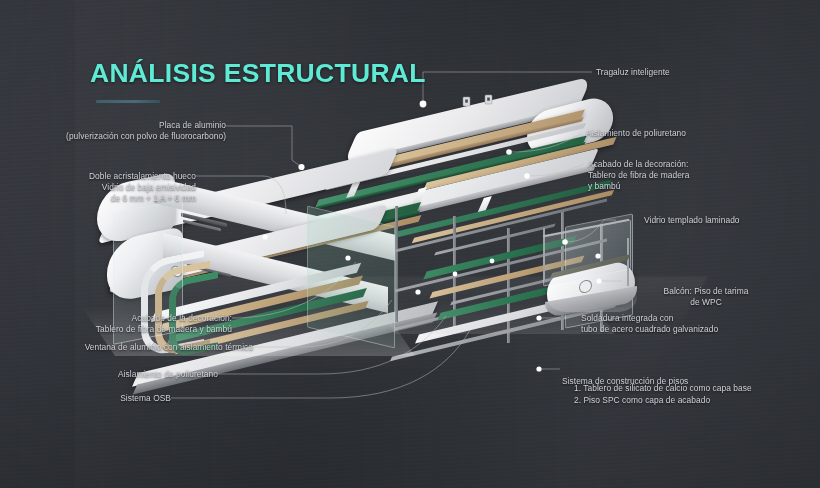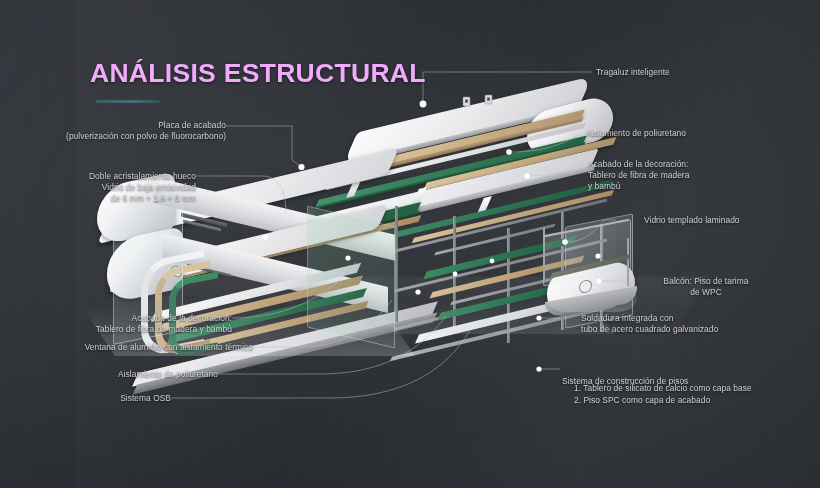--- a/index.html
+++ b/index.html
@@ -32,21 +32,21 @@
      background:radial-gradient(125% 110% at 48% 42%,
         rgba(255,255,255,0.05) 0%,
         rgba(255,255,255,0.0) 45%,
         rgba(0,0,0,0.28) 100%);}
   
   .bg-panel{position:absolute;left:75px;top:0;right:0;bottom:0;
      background:linear-gradient(100deg,rgba(255,255,255,0.016),rgba(255,255,255,0.0) 62%);}
 
   
   #title{position:absolute;left:90px;top:58px;
-     color:#f0abfc;font-size:26.5px;font-weight:bold;letter-spacing:.3px;
+     color:#5eead4;font-size:26.5px;font-weight:bold;letter-spacing:.3px;
      white-space:nowrap;
      text-shadow:0 1px 3px rgba(0,0,0,.55);}
   #title-rule{position:absolute;left:96px;top:100px;width:64px;height:2.5px;
      background:linear-gradient(90deg,#3f5f6b,#4a6e7a 60%,#35525d);
      border-radius:1px;opacity:.95;}
 
   
   .lbl{position:absolute;color:#cfd2d6;font-size:8.4px;line-height:11.2px;
        white-space:pre;letter-spacing:.05px;
        text-shadow:0 1px 2px rgba(0,0,0,.7);}
@@ -375,21 +375,21 @@
 
     <rect class="sq" x="463" y="97" width="7" height="9" rx="1"></rect>
     <rect class="sqi" x="465.2" y="99.5" width="2.6" height="3.2"></rect>
     <rect class="sq" x="485" y="95" width="7" height="9" rx="1"></rect>
     <rect class="sqi" x="487.2" y="97.5" width="2.6" height="3.2"></rect>
   </svg>
 
   <div id="title">ANÁLISIS ESTRUCTURAL</div>
   <div id="title-rule"></div>
 
-  <div class="lbl l" style="left:16px;top:120px;width:210px;">Placa de acabado
+  <div class="lbl l" style="left:16px;top:120px;width:210px;">Placa de aluminio
 (pulverización con polvo de fluorocarbono)</div>
 
   <div class="lbl l" style="left:16px;top:171px;width:180px;">Doble acristalamiento hueco
 Vidrio de baja emisividad
 de 6 mm + 1 A + 6 mm</div>
 
   <div class="lbl l" style="left:16px;top:313px;width:216px;">Acabado de la decoración:
 Tablero de fibra de madera y bambú</div>
 
   <div class="lbl l" style="left:16px;top:342px;width:237px;">Ventana de aluminio con aislamiento térmico</div>
@@ -401,21 +401,21 @@
   <div class="lbl r" style="left:596px;top:67px;width:200px;">Tragaluz inteligente</div>
 
   <div class="lbl r" style="left:586px;top:128px;width:200px;">Aislamiento de poliuretano</div>
 
   <div class="lbl r" style="left:588px;top:159px;width:200px;">Acabado de la decoración:
 Tablero de fibra de madera
 y bambú</div>
 
   <div class="lbl r" style="left:620px;top:215px;width:200px;margin-left:24px;">Vidrio templado laminado</div>
 
-  <div class="lbl ctr" style="left:626px;top:276px;width:160px;">Balcón: Piso de tarima
+  <div class="lbl ctr" style="left:626px;top:286px;width:160px;">Balcón: Piso de tarima
 de WPC</div>
 
   <div class="lbl r" style="left:562px;top:313px;width:250px;margin-left:19px;">Soldadura integrada con
 tubo de acero cuadrado galvanizado</div>
 
   <div class="lbl r" style="left:562px;top:376px;width:250px;">Sistema de construcción de pisos</div>
   <div class="lbl r" style="left:574px;top:383px;width:250px;">1. Tablero de silicato de calcio como capa base</div>
   <div class="lbl r" style="left:574px;top:395px;width:250px;">2. Piso SPC como capa de acabado</div>
 
 </div>

